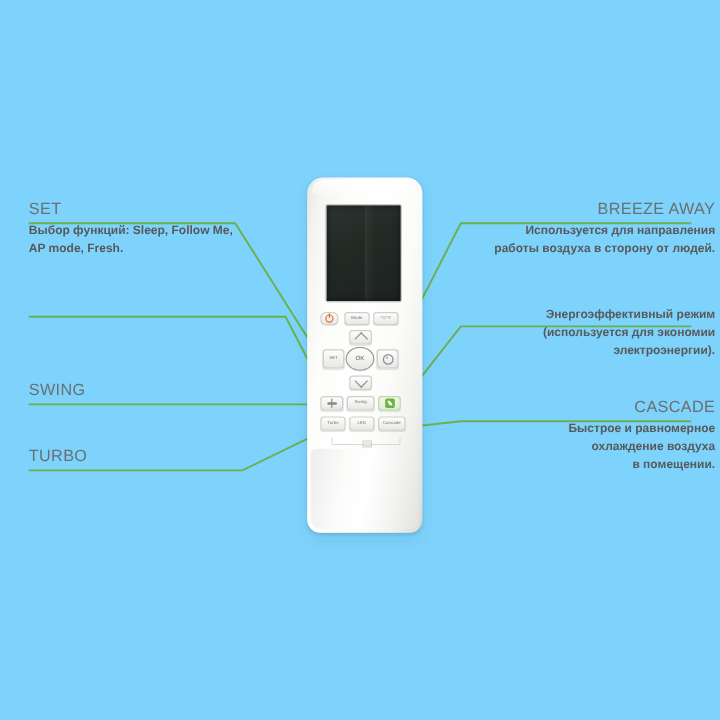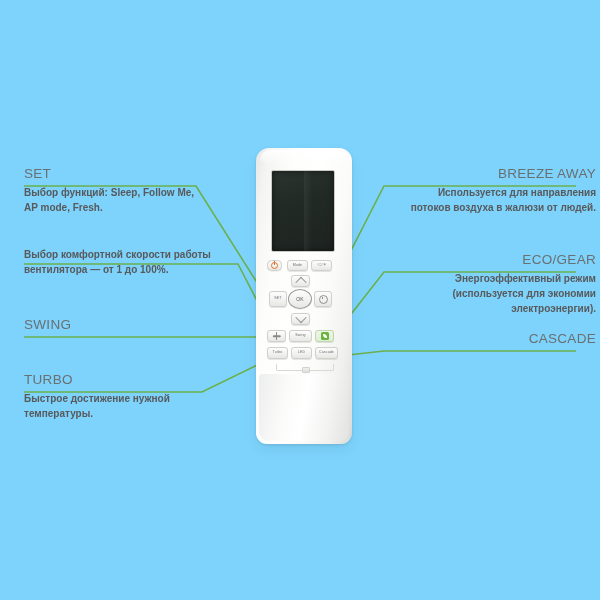--- a/index.html
+++ b/index.html
@@ -250,49 +250,47 @@
     </g>
   </svg>
 
   <div class="anno left" style="left:24px; top:166px; width:240px;">
     <div class="title">SET</div>
     <div class="body">Выбор функций: Sleep, Follow Me,
 AP mode, Fresh.</div>
   </div>
 
   <div class="anno left" style="left:24px; top:244px; width:250px;">
-    <div class="body">Выбор комфортной скорости работы
-вентилятора — от 1 до 100%.</div>
   </div>
 
   <div class="anno left" style="left:24px; top:317px; width:250px;">
     <div class="title">SWING</div>
   </div>
 
   <div class="anno left" style="left:24px; top:372px; width:250px;">
     <div class="title">TURBO</div>
-    <div class="body">Быстрое достижение нужной
-температуры.</div>
   </div>
 
   <div class="anno right" style="left:370px; top:166px; width:226px;">
     <div class="title">BREEZE AWAY</div>
     <div class="body">Используется для направления
-потоков воздуха в жалюзи от людей.</div>
+работы воздуха в сторону от людей.</div>
   </div>
 
   <div class="anno right" style="left:370px; top:252px; width:226px;">
-    <div class="title">ECO/GEAR</div>
     <div class="body">Энергоэффективный режим
 (используется для экономии
 электроэнергии).</div>
   </div>
 
   <div class="anno right" style="left:370px; top:331px; width:226px;">
     <div class="title">CASCADE</div>
+    <div class="body">Быстрое и равномерное
+охлаждение воздуха
+в помещении.</div>
   </div>
 
   <div id="remote">
     <div id="remote-topgloss"></div>
 
     <div id="lcd">
       <div id="lcd-sheen"></div>
     </div>
 
     <div class="btn" id="btn-power">

